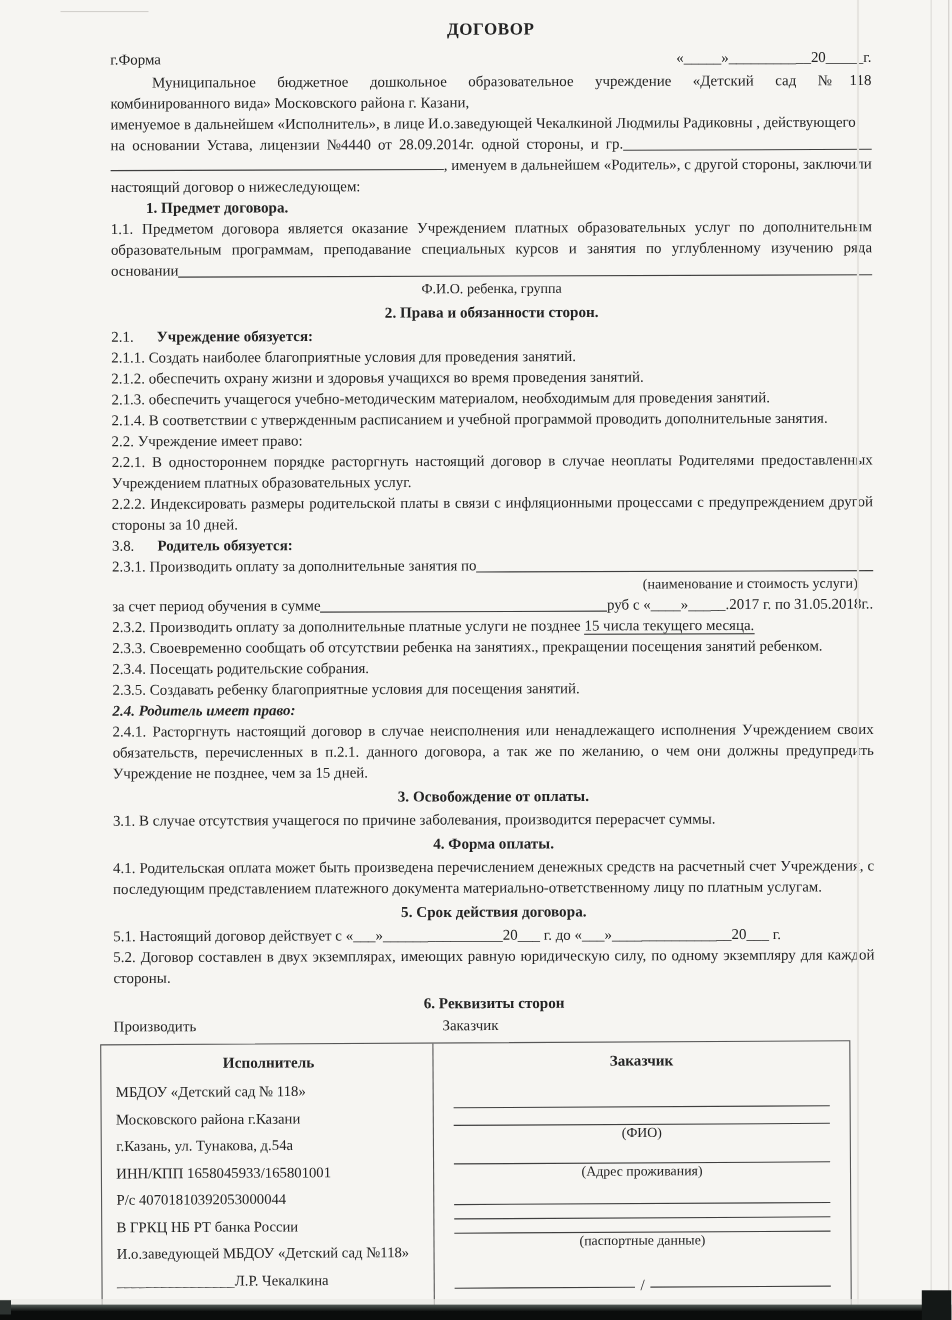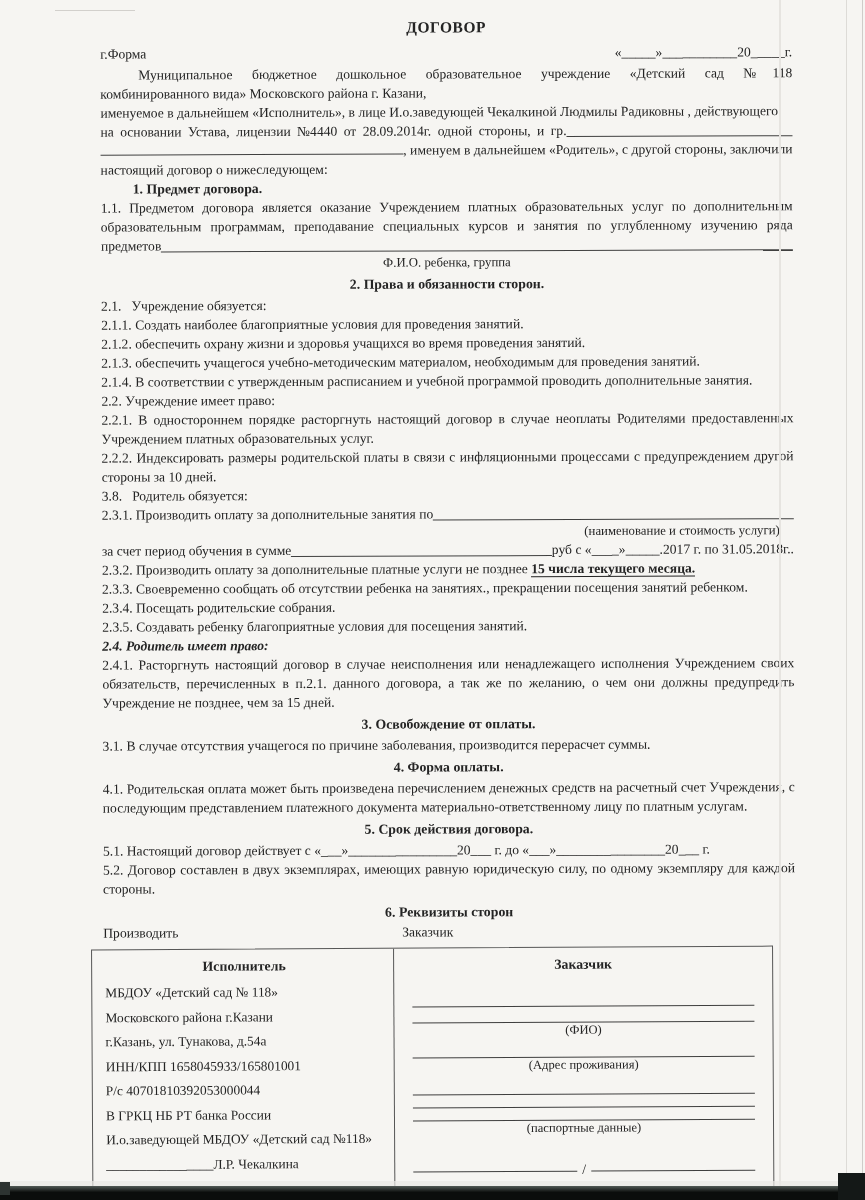--- a/index.html
+++ b/index.html
@@ -10,34 +10,34 @@
     color:#242424;
   }
   .sheet{
     position:absolute;left:0;top:0;right:0;
     padding:20px 73px 0 100px;box-sizing:border-box;
     transform:rotate(-0.2deg);transform-origin:top left;
   }
   .line{font-size:13.6px;line-height:19px;}
   .jline{font-size:13.6px;line-height:19px;text-align:justify;text-align-last:justify;white-space:nowrap;}
   .center{text-align:center;}
-  .b{font-weight:normal;margin-top:32px;}
+  .b{font-weight:bold;margin-top:32px;}
   .bi{font-weight:bold;font-style:italic;}
   .title{font-size:15.5px;font-weight:bold;text-align:center;letter-spacing:.5px;margin-bottom:7px;}
   .cityrow{display:flex;justify-content:space-between;align-items:baseline;margin-bottom:2px;}
   .heading{font-size:13.8px;font-weight:bold;text-align:center;line-height:19px;margin:3px 0 2px 0;}
   .h-left{font-size:13.8px;font-weight:bold;line-height:19px;margin-left:32px;}
   .small-label{font-size:12.8px;line-height:17px;}
   .fillrow{display:flex;align-items:baseline;}
   .fill{flex:1;border-bottom:1px solid #3f3f3f;height:13px;align-self:flex-end;margin-bottom:3px;}
   .blank-fixed{display:inline-block;border-bottom:1px solid #3f3f3f;height:13px;}
   .jfill{flex:1;text-align:justify;text-align-last:justify;white-space:nowrap;}
   .ws{word-spacing:3px;}
-  .num{margin-right:10px;}
-  .u-b{font-weight:bold;border-bottom:1.5px solid #242424;}
+  .num{margin-right:21px;}
+  .u-b{font-weight:normal;border-bottom:1.5px solid #242424;}
   .right-label{text-align:right;padding-right:14px;}
   
   .reqrow{position:relative;height:19px;font-size:13.6px;margin-top:3px;}
   .reqrow .right{position:absolute;left:43.2%;top:0;}
   .reqtable{
     display:flex;margin-left:-12px;width:682px;height:265px;margin-top:4px;
     border:1px solid #565656;box-sizing:border-box;
     transform:rotate(-0.12deg);
     background:transparent;
   }
@@ -84,21 +84,21 @@
   <div class="fillrow">
     <span class="blank-fixed" style="width:322px;"></span>
     <span class="line jfill">, именуем  в дальнейшем «Родитель», с другой стороны, заключили</span>
   </div>
   <div class="line">настоящий договор о нижеследующем:</div>
 
   <div class="h-left">1. Предмет договора.</div>
   <div class="jline">1.1.  Предметом договора является оказание Учреждением платных образовательных услуг по дополнительным</div>
   <div class="jline">образовательным программам, преподавание специальных курсов и занятия по углубленному изучению ряда</div>
   <div class="fillrow">
-    <span class="line">предметов</span>
+    <span class="line">основании</span>
     <span class="fill"></span>
   </div>
   <div class="small-label center">Ф.И.О. ребенка, группа</div>
 
   <div class="heading">2. Права и обязанности сторон.</div>
   <div class="line"><span class="num">2.1.</span><span class="b">Учреждение обязуется:</span></div>
   <div class="line">2.1.1. Создать наиболее благоприятные условия для проведения занятий.</div>
   <div class="line">2.1.2. обеспечить охрану жизни и здоровья учащихся во время проведения занятий.</div>
   <div class="line">2.1.3. обеспечить учащегося учебно-методическим материалом, необходимым для проведения занятий.</div>
   <div class="line">2.1.4. В соответствии с утвержденным расписанием и учебной программой проводить дополнительные занятия.</div>

